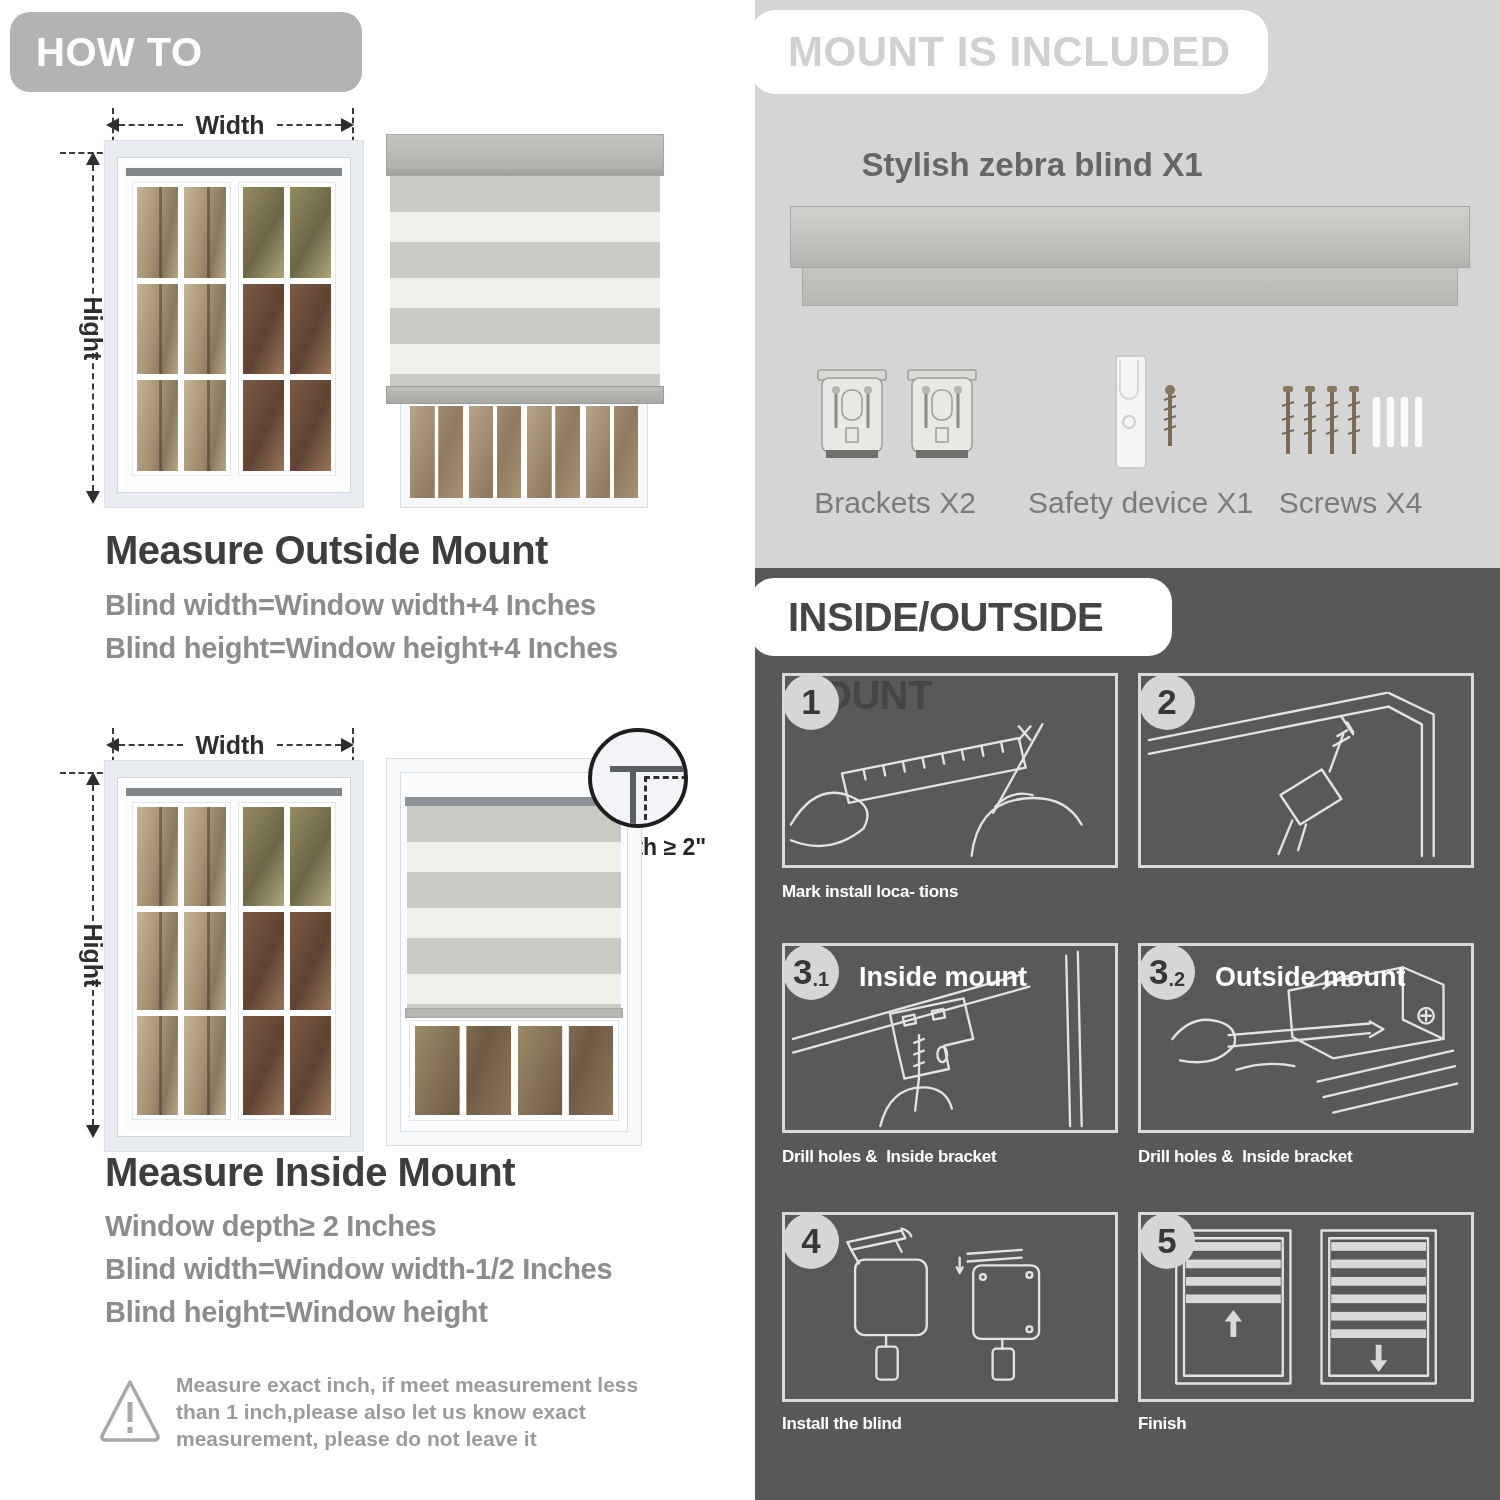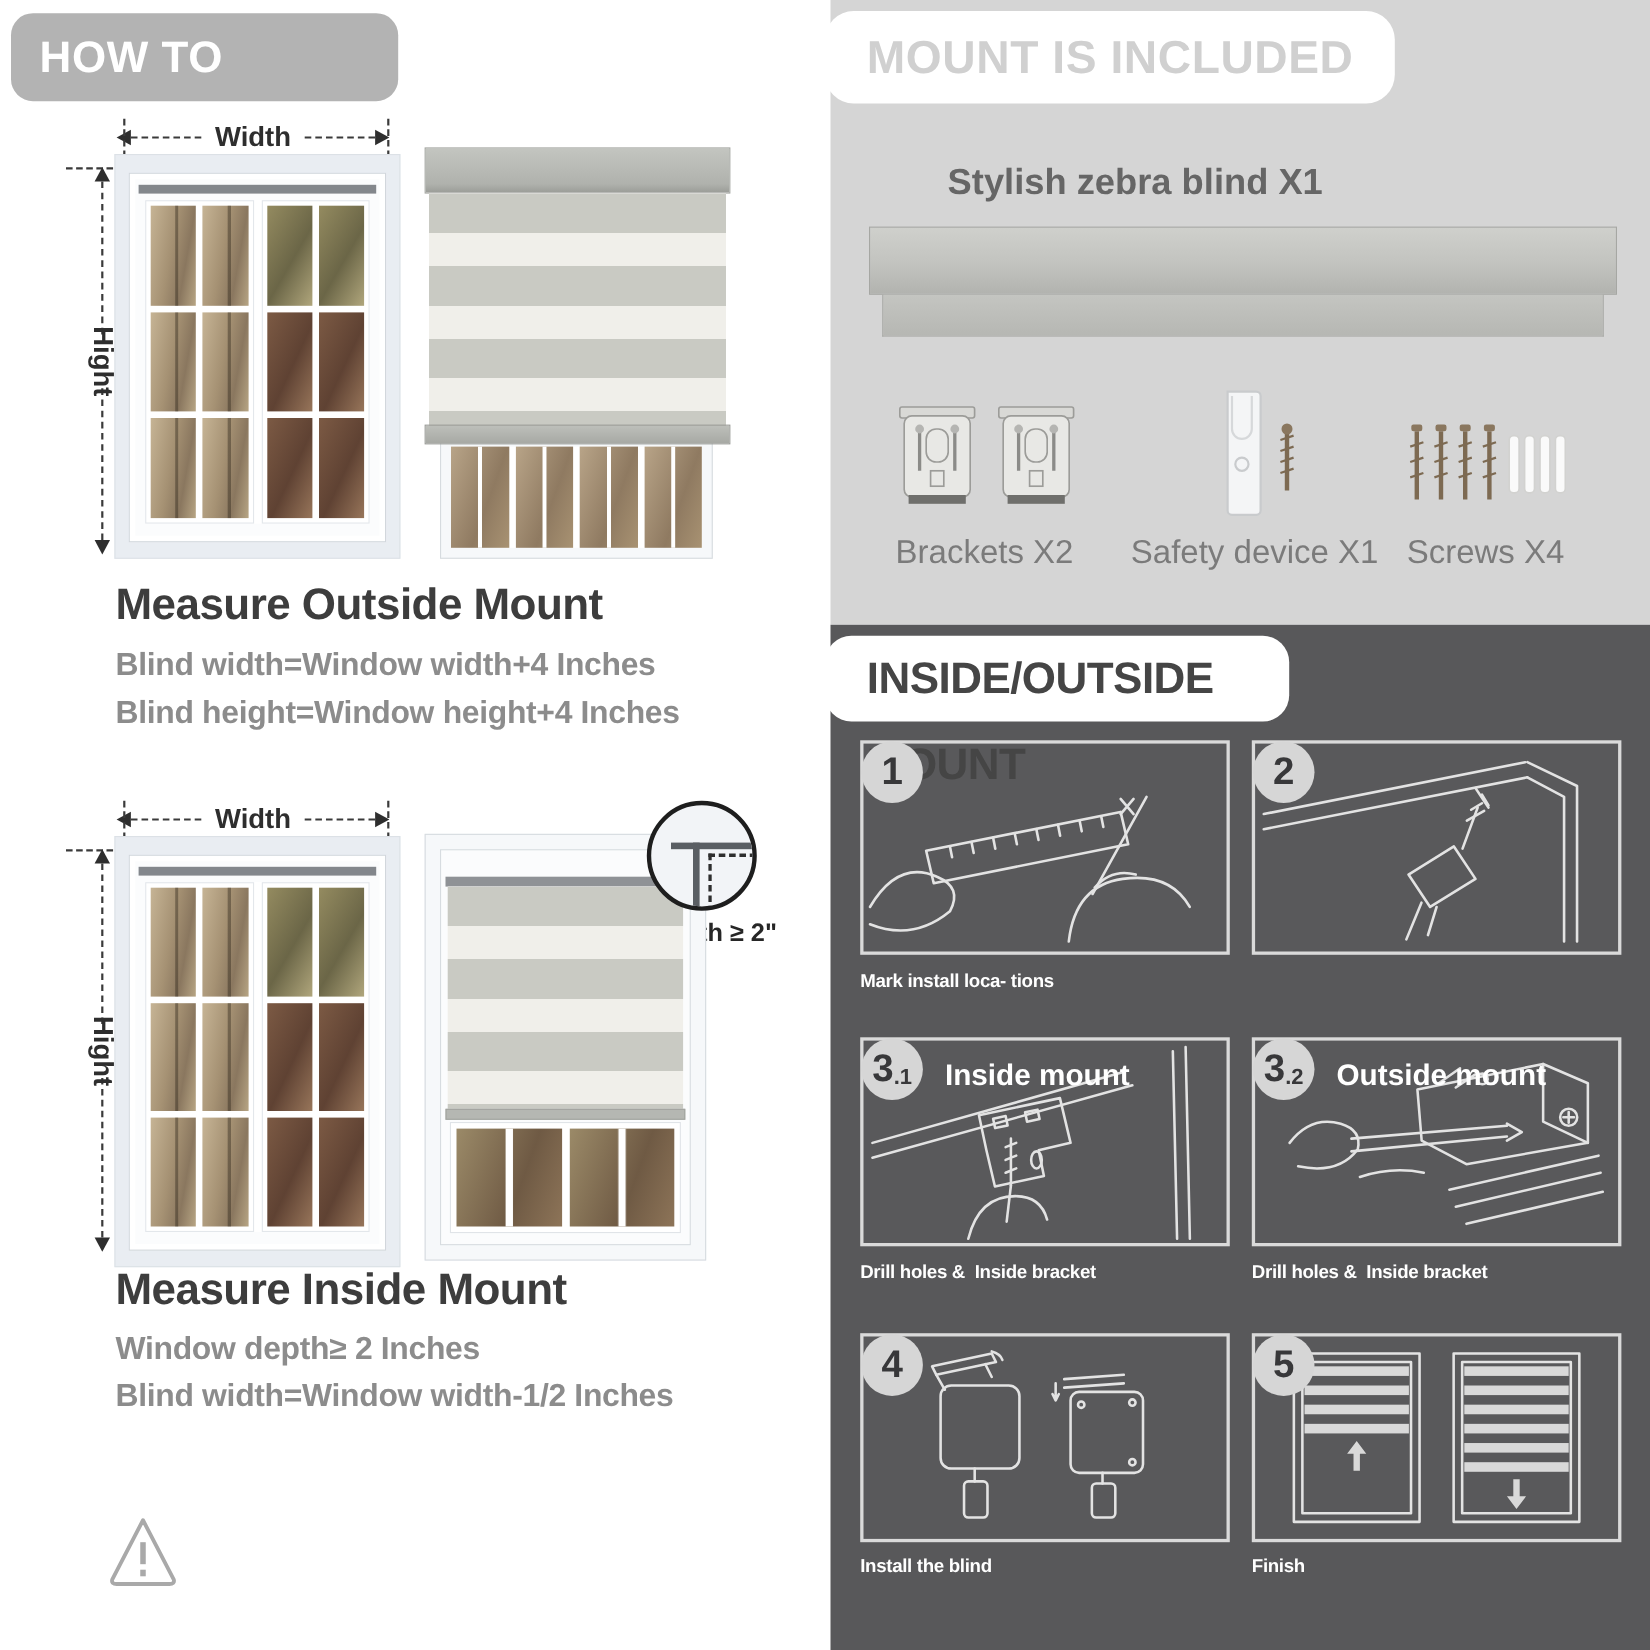--- a/index.html
+++ b/index.html
@@ -264,28 +264,30 @@
   <div class="abs mag">
     <div class="mag-l1"></div>
     <div class="mag-l2"></div>
     <div class="mag-l3"></div>
   </div>
   <div class="abs depth-label">Depth ≥ 2"</div>
 
   <div class="abs h-left h2">Measure Inside Mount</div>
   <div class="abs body-line il1">Window depth≥ 2 Inches</div>
   <div class="abs body-line il2">Blind width=Window width-1/2 Inches</div>
+  <div class="abs body-line il3">Blind height=Window height</div>
 
   <div class="abs warn-icon">
     <svg viewBox="0 0 64 68">
       <path d="M32 6 L60 60 Q61 64 56 64 L8 64 Q3 64 4 60 Z" fill="none" stroke="#a9a9a9" stroke-width="3.5" stroke-linejoin="round"></path>
       <rect x="29.5" y="26" width="5" height="20" fill="#a9a9a9"></rect>
       <rect x="29.5" y="51" width="5" height="6" fill="#a9a9a9"></rect>
     </svg>
   </div>
+  <div class="abs warn-text">Measure exact inch, if meet measurement less than 1 inch,please also let us know exact measurement, please do not leave it</div>
 
   <div class="abs panel-top"></div>
   <div class="abs r1-banner">
     <span>MOUNT IS INCLUDED</span>
   </div>
   <div class="abs product-label">Stylish zebra blind X1</div>
   <div class="abs bar-rail"></div>
   <div class="abs bar-fabric"></div>
 
   <div class="abs brk brk1">

